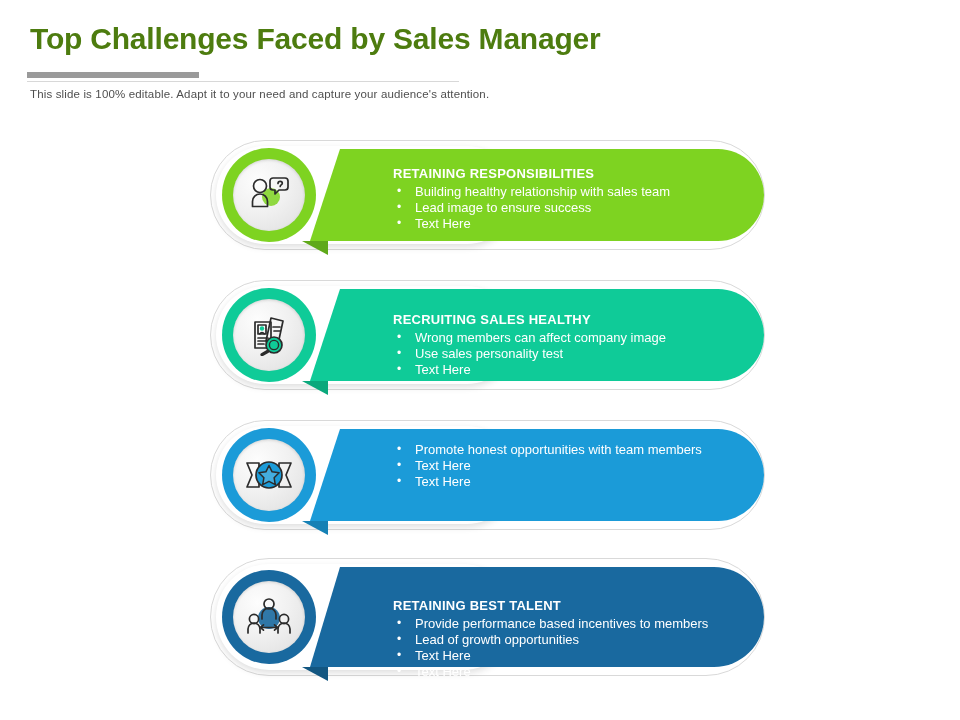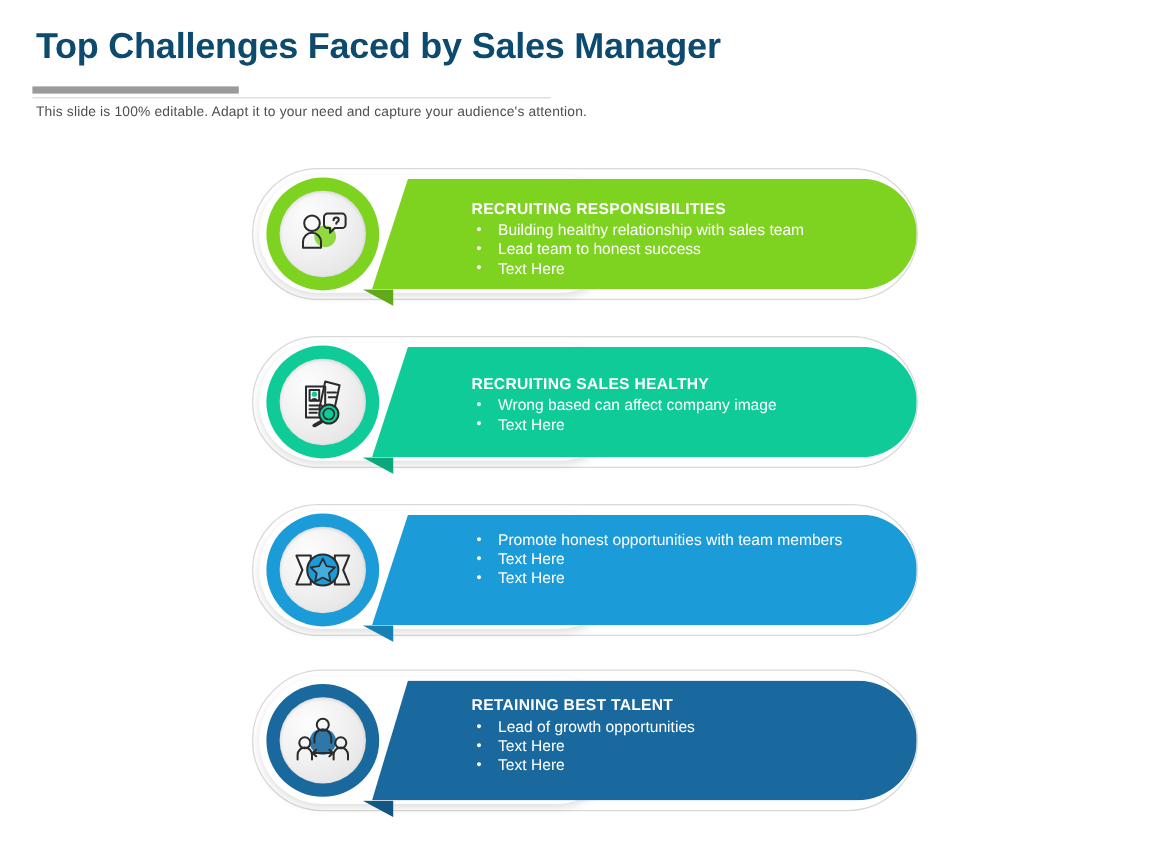--- a/index.html
+++ b/index.html
@@ -21,21 +21,21 @@
     position: absolute;
     left: 0; top: 0;
     width: 960px;
   }
   #page-title {
     position: absolute;
     left: 30px;
     top: 22px;
     font-size: 30px;
     font-weight: bold;
-    color: #0c4a6e;
+    color: #4d7c0f;
     letter-spacing: -0.2px;
     font-family: "Liberation Sans", sans-serif;
     white-space: nowrap;
   }
   #title-rule-thick {
     position: absolute;
     left: 27px;
     top: 72px;
     width: 172px;
     height: 6px;
@@ -131,21 +131,21 @@
 
   .banner-text {
     position: absolute;
     left: 183px;
     top: 26px;
     width: 360px;
     color: #ffffff;
   }
   .row.r1 .banner-text { top: 32px; }
   .row.r2 .banner-text { top: 22px; }
-  .row.r3 .banner-text { top: 22px; }
+  .row.r3 .banner-text { top: 40px; }
 
   .banner-title {
     font-size: 13px;
     font-weight: bold;
     letter-spacing: 0.25px;
     color: #ffffff;
     margin-bottom: 3px;
     white-space: nowrap;
   }
   .bullet-list {
@@ -219,24 +219,24 @@
   <div id="slide-subtitle">This slide is 100% editable. Adapt it to your need and capture your audience's attention.</div>
 </div>
 
 <div id="rows">
     <div class="row r0">
       <div class="row-shell"></div>
       <div class="row-card"></div>
       <div class="banner-tail" style="background: rgb(95, 169, 26);"></div>
       <div class="banner" style="background: rgb(126, 211, 33);"></div>
       <div class="banner-text">
-        <div class="banner-title">RECRUITING RESPONSIBILITIES</div>
+        <div class="banner-title">RETAINING RESPONSIBILITIES</div>
         <ul class="bullet-list">
           <li class="bullet-item">Building healthy relationship with sales team</li>
-          <li class="bullet-item">Lead team to honest success</li>
+          <li class="bullet-item">Lead image to ensure success</li>
           <li class="bullet-item">Text Here</li>
         </ul>
       </div>
       <div class="medallion">
         <div class="ring" style="background: rgb(126, 211, 33);"></div>
         <div class="ring-inner"></div>
         <div class="glyph">
           <svg width="44" height="40" viewBox="0 0 44 40">
             <circle cx="24" cy="22" r="9" fill="#7ED321" opacity="0.85"></circle>
             <circle cx="13" cy="11" r="6.5" fill="none" stroke="#2b2b2b" stroke-width="1.7" stroke-linecap="round" stroke-linejoin="round"></circle>
@@ -248,21 +248,22 @@
       </div>
     </div>
     <div class="row r1">
       <div class="row-shell"></div>
       <div class="row-card"></div>
       <div class="banner-tail" style="background: rgb(11, 168, 124);"></div>
       <div class="banner" style="background: rgb(15, 203, 152);"></div>
       <div class="banner-text">
         <div class="banner-title">RECRUITING SALES HEALTHY</div>
         <ul class="bullet-list">
-          <li class="bullet-item">Wrong based can affect company image</li>
+          <li class="bullet-item">Wrong members can affect company image</li>
+          <li class="bullet-item">Use sales personality test</li>
           <li class="bullet-item">Text Here</li>
         </ul>
       </div>
       <div class="medallion">
         <div class="ring" style="background: rgb(15, 203, 152);"></div>
         <div class="ring-inner"></div>
         <div class="glyph">
           <svg width="44" height="42" viewBox="0 0 44 42">
             <path d="M24 4l12 3-5 23-12-3z" fill="none" stroke="#2b2b2b" stroke-width="1.7" stroke-linecap="round" stroke-linejoin="round"></path>
             <path d="M8 8h16v26H8z" fill="none" stroke="#2b2b2b" stroke-width="1.7" stroke-linecap="round" stroke-linejoin="round"></path>
@@ -304,20 +305,21 @@
       </div>
     </div>
     <div class="row r3">
       <div class="row-shell"></div>
       <div class="row-card"></div>
       <div class="banner-tail" style="background: rgb(18, 86, 129);"></div>
       <div class="banner" style="background: rgb(25, 105, 159);"></div>
       <div class="banner-text">
         <div class="banner-title">RETAINING BEST TALENT</div>
         <ul class="bullet-list">
+          <li class="bullet-item">Provide performance based incentives to members</li>
           <li class="bullet-item">Lead of growth opportunities</li>
           <li class="bullet-item">Text Here</li>
           <li class="bullet-item">Text Here</li>
         </ul>
       </div>
       <div class="medallion">
         <div class="ring" style="background: rgb(25, 105, 159);"></div>
         <div class="ring-inner"></div>
         <div class="glyph">
           <svg width="46" height="42" viewBox="0 0 46 42">

